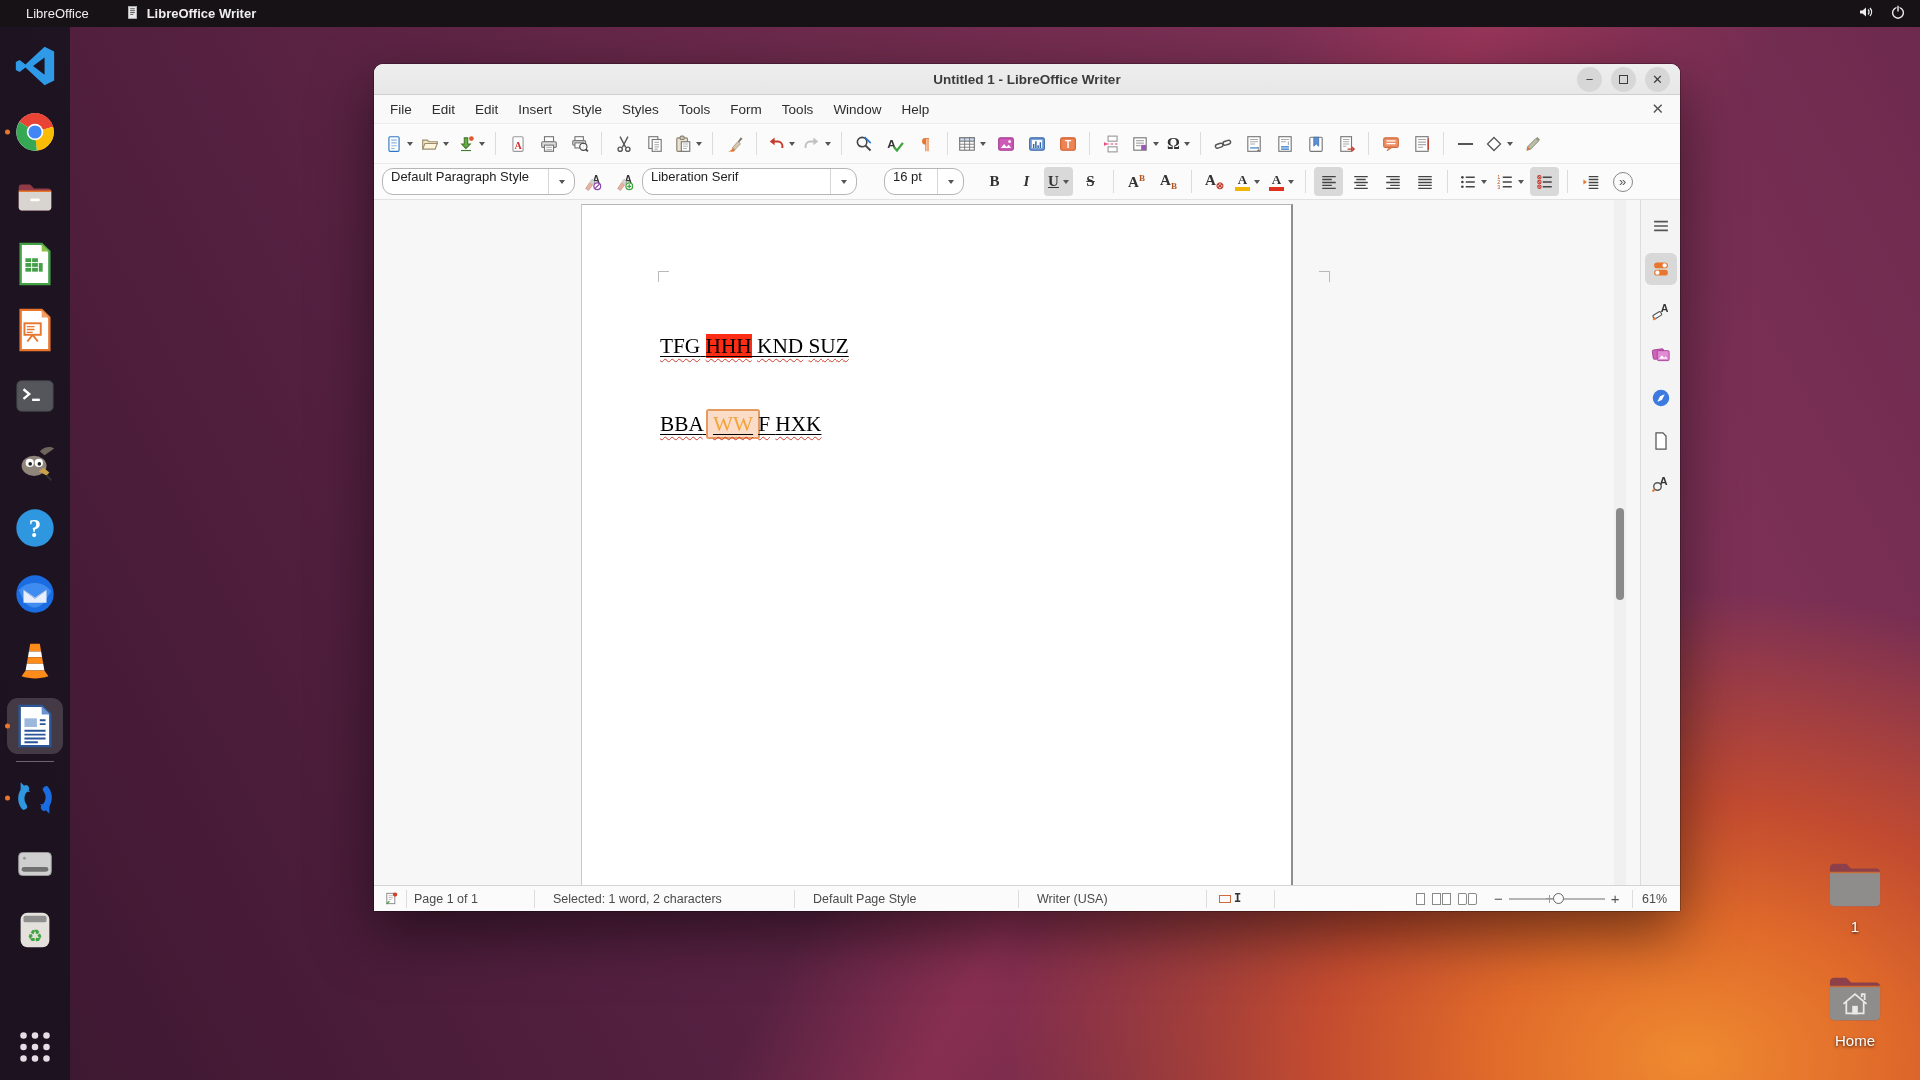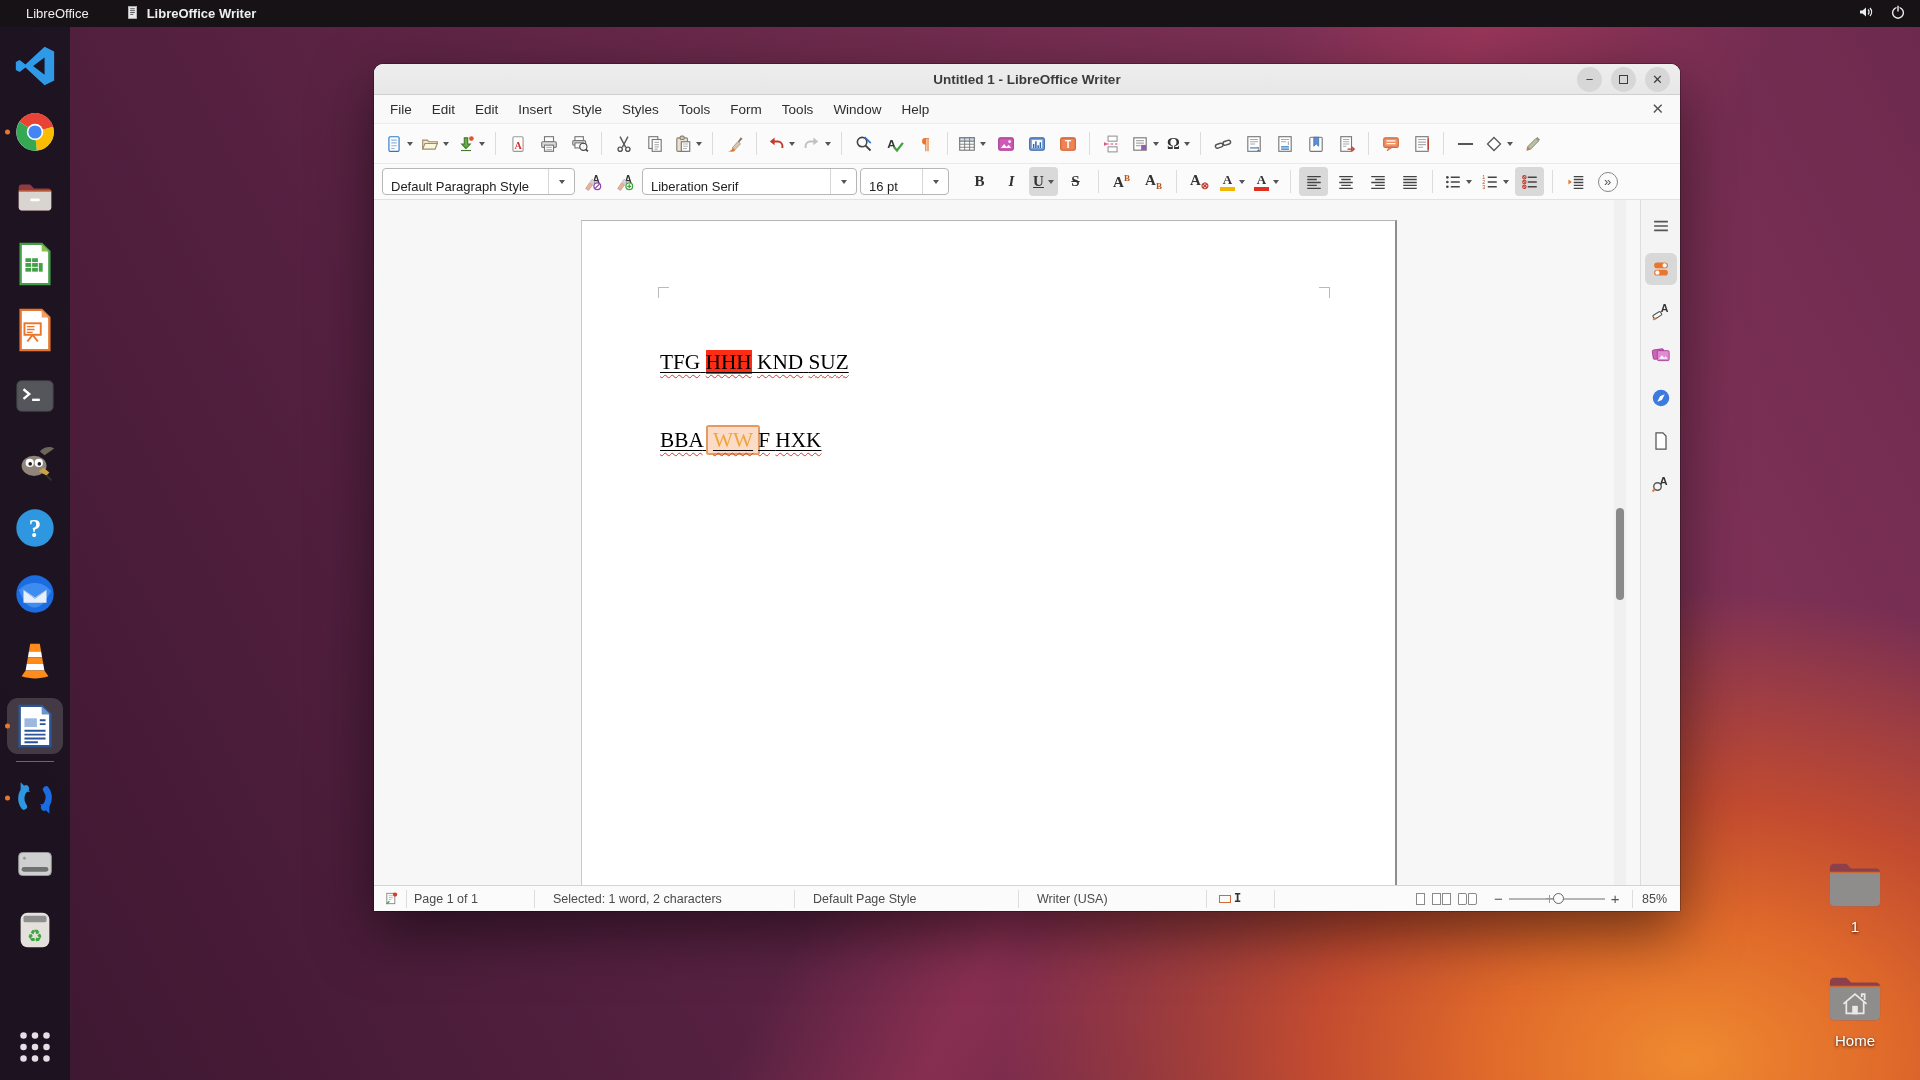--- a/index.html
+++ b/index.html
@@ -45,27 +45,27 @@
   .stdbar { height:40px; background:#fbfbfb; border-bottom:1px solid #eaeaea; display:flex; align-items:center; padding:0 8px; gap:2px; }
   .fmtbar { height:36px; background:#fbfbfb; border-bottom:1px solid #e2e2e2; display:flex; align-items:center; padding:0 8px; gap:3px; }
   .tbtn { height:29px; min-width:29px; padding:0 3px; display:flex; align-items:center; justify-content:center; border-radius:4px; flex:0 0 auto; }
   .tbtn.active { background:#d9d9d9; }
   .tsep { width:1px; height:23px; background:#dcdcdc; margin:0 5px; flex:0 0 auto; }
   .caret { width:0; height:0; border-left:3.5px solid transparent; border-right:3.5px solid transparent; border-top:4px solid #555; margin-left:4px; }
   .ltr { font-family:"Liberation Serif",serif; font-size:15px; color:#333; line-height:1; }
   .ovf { width:20px; height:20px; border:1px solid #888; border-radius:50%; color:#555; font-size:13px; display:flex; align-items:center; justify-content:center; }
   .colstack { display:flex; flex-direction:column; align-items:center; gap:1px; }
   .cbar { width:15px; height:4px; }
-  .combo { height:27px; background:#fff; border:1px solid #b6b6b6; border-radius:4px; display:flex; align-items:flex-end; overflow:hidden; flex:0 0 auto; }
+  .combo { height:27px; background:#fff; border:1px solid #b6b6b6; border-radius:11px; display:flex; align-items:flex-start; overflow:hidden; flex:0 0 auto; }
   .combo-text { padding:0 8px; font-size:13px; color:#222; white-space:nowrap; overflow:hidden; flex:1 1 auto; }
   .combo-arrow { width:26px; align-self:stretch; border-left:1px solid #d6d6d6; display:flex; align-items:center; justify-content:center; }
   
   .docwrap { flex:1 1 auto; position:relative; display:flex; min-height:0; }
   .docarea { position:relative; width:1266px; background:#f7f7f8; overflow:hidden; }
-  .page { position:absolute; left:207px; top:20px; width:816px; height:720px; background:#fff;
+  .page { position:absolute; left:207px; top:4px; width:712px; height:720px; background:#fff;
     border-left:1px solid #c9c9c9; border-top:1px solid #b5b5b5; border-right:2px solid #8e8e8e; }
   .cmark { position:absolute; width:11px; height:11px; }
   .cmark.tl { border-left:1px solid #b9b9b9; border-top:1px solid #b9b9b9; }
   .cmark.tr { border-right:1px solid #b9b9b9; border-top:1px solid #b9b9b9; }
   .doctext { position:absolute; left:78px; top:76px; font-family:"Liberation Serif",serif; font-size:21.3px; color:#000; line-height:26px; white-space:pre; }
   .dline { display:block; }
   .usolid { text-decoration:underline; text-decoration-thickness:1px; text-underline-offset:3px; }
   .squig { text-decoration:underline; text-decoration-style:wavy; text-decoration-color:#d13c2c; text-decoration-thickness:1px; text-underline-offset:5px; }
   .hl { background:#fd2c14; }
   .sel { background:#fbdcc8; box-shadow:0 0 0 2px #e59a5f; color:#f2a43c; padding:1px 5px; border-radius:1px; }
@@ -697,21 +697,21 @@
             <path d="M11.8 10v3.6M10 11.8h3.6" stroke="#3fa33f" stroke-width="1.1"></path>
           </svg>
         </span>
       </span>
       <div class="combo" style="width: 215px;">
         <span class="combo-text">Liberation Serif</span>
         <span class="combo-arrow">
           <span class="caret" style="margin:0"></span>
         </span>
       </div>
-      <div class="combo" style="width: 89px;">
+      <div class="combo" style="width: 80px; margin-left: 24px;">
         <span class="combo-text">16 pt</span>
         <span class="combo-arrow">
           <span class="caret" style="margin:0"></span>
         </span>
       </div>
       <span style="width:10px"></span>
       <span class="tbtn">
         <span style="display:flex">
           <span class="ltr" style="font-weight:700">B</span>
         </span>
@@ -969,15 +969,15 @@
     </span>
     <span class="st zoomslider" style="left:1120px;">
       <span style="font-size:15px;">−</span>
       <span class="ztrack">
           <span class="ztick"></span>
           <span class="zhandle"></span>
         </span>
       <span style="font-size:15px;">+</span>
     </span>
     <span class="st-sep" style="left:1258px;"></span>
-    <span class="st" style="left:1268px;">85%</span>
+    <span class="st" style="left:1268px;">61%</span>
   </div>
 </div>
 
 </body></html>

